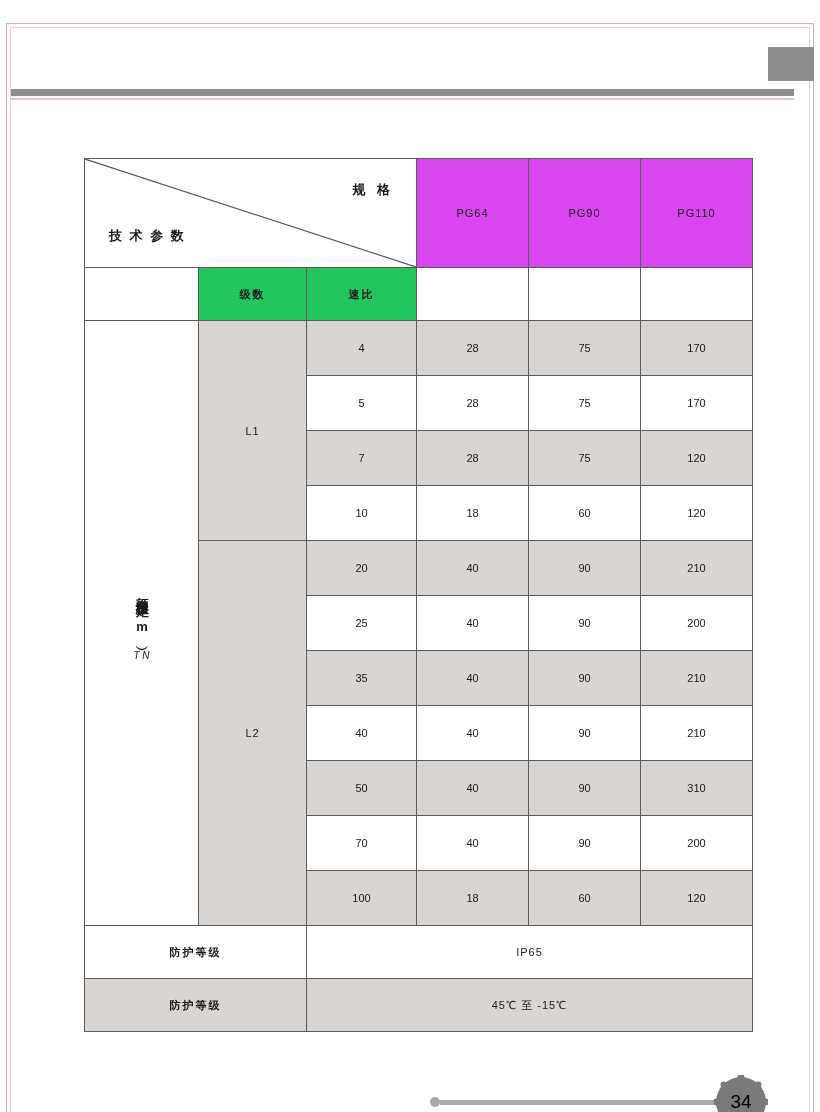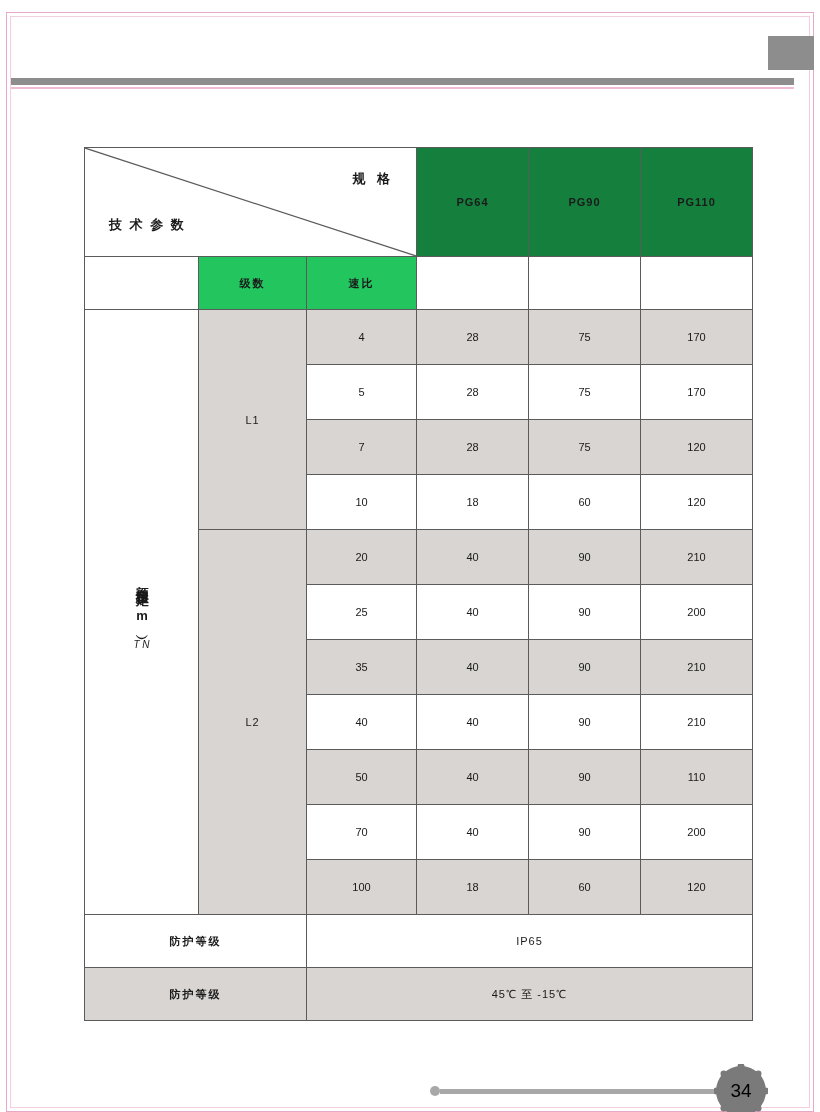--- a/index.html
+++ b/index.html
@@ -11,21 +11,21 @@
     height: 1112px;
     background: #ffffff;
     font-family: "Liberation Sans", sans-serif;
     position: relative;
     overflow: hidden;
   }
 
   
   .page {
     position: absolute;
-    left: 0; top: 6px;
+    left: 0; top: 17px;
     width: 820px;
     height: 1012px;
     background: #ffffff;
     box-sizing: border-box;
   }
   .frame-border {
     position: absolute;
     left: 6px; top: 6px;
     width: 808px;
     height: 1100px;
@@ -119,23 +119,23 @@
     left: 24px;
     bottom: 22px;
     font-size: 13px;
     font-weight: bold;
     letter-spacing: 2px;
     color: #1a1a1a;
   }
   .model-head {
     height: 108px !important;
     font-size: 13px;
-    font-weight: bold;
+    font-weight: normal;
     letter-spacing: 1px;
-    background: #15803d;
+    background: #d946ef;
   }
   .sub-head {
     height: 52px !important;
     font-size: 13px;
     font-weight: bold;
     letter-spacing: 2px;
     background: #22c55e;
   }
   .blank-head {
     height: 52px !important;
@@ -322,21 +322,21 @@
         <tr>
           <td class="white">40</td>
           <td class="white">40</td>
           <td class="white">90</td>
           <td class="white">210</td>
         </tr>
         <tr>
           <td class="shade">50</td>
           <td class="shade">40</td>
           <td class="shade">90</td>
-          <td class="shade">110</td>
+          <td class="shade">310</td>
         </tr>
         <tr>
           <td class="white">70</td>
           <td class="white">40</td>
           <td class="white">90</td>
           <td class="white">200</td>
         </tr>
         <tr>
           <td class="shade">100</td>
           <td class="shade">18</td>

